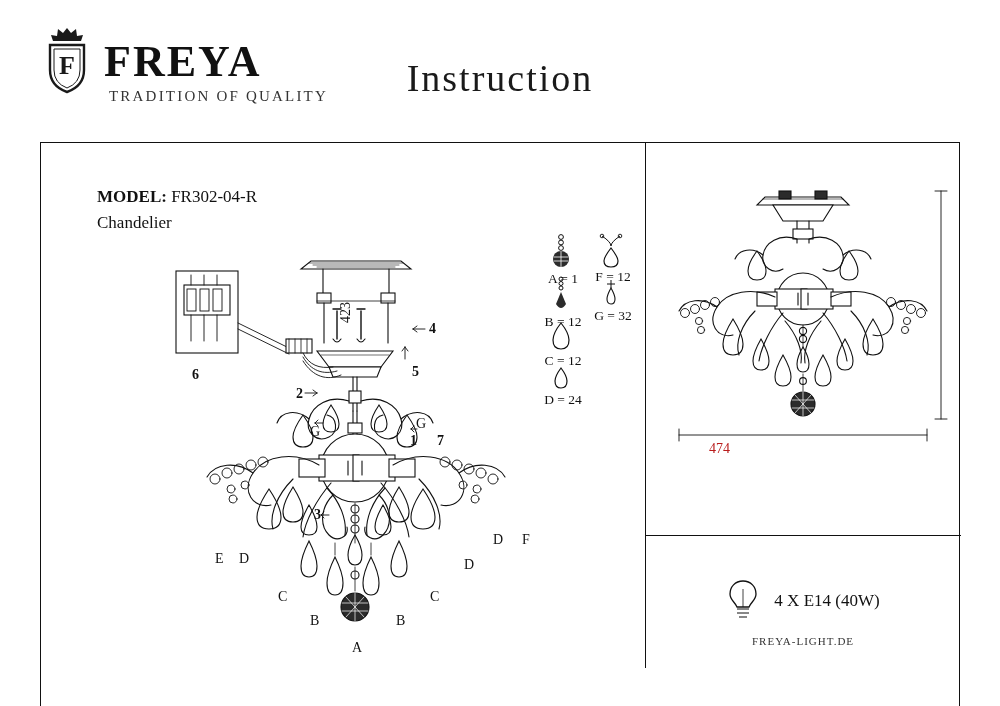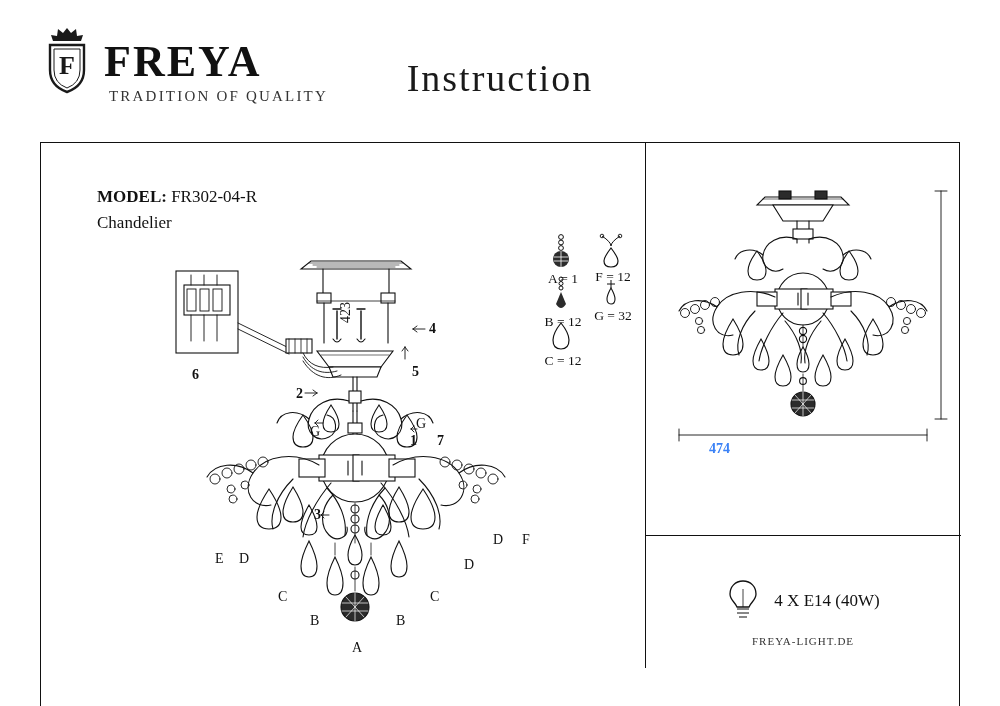--- a/index.html
+++ b/index.html
@@ -140,22 +140,21 @@
   .right-diagram {
     position: absolute;
     left: 604px; top: 0;
     width: 316px; height: 392px;
   }
   .dim-h {
     position: absolute;
     left: 668px; top: 298px;
     font-family: "Liberation Serif", serif;
     font-size: 14px;
-    color: #3b82f6;
-    font-weight: bold;
+    color: #b91c1c;
   }
   .dim-v {
     position: absolute;
     left: 297px; top: 180px;
     font-family: "Liberation Serif", serif;
     font-size: 14px;
     color: #111;
     transform: rotate(-90deg);
     transform-origin: left top;
     white-space: nowrap;
@@ -273,20 +272,28 @@
 
       <div class="legend-row">
         <div class="legend-icon">
           <svg width="22" height="34" viewBox="0 0 22 34">
             <path d="M11 4 Q19 14 19 21 Q19 30 11 30 Q3 30 3 21 Q3 14 11 4 Z" fill="none" stroke="#111" stroke-width="1.2"></path>
           </svg>
         </div>
         <div class="legend-label">C = 12</div>
       </div>
 
+      <div class="legend-row">
+        <div class="legend-icon">
+          <svg width="18" height="30" viewBox="0 0 18 30">
+            <path d="M9 6 Q15 14 15 19 Q15 26 9 26 Q3 26 3 19 Q3 14 9 6 Z" fill="none" stroke="#111" stroke-width="1.2"></path>
+          </svg>
+        </div>
+        <div class="legend-label">D = 24</div>
+      </div>
     </div>
 
     <div class="legend-col2">
 
 
       <div class="legend-row">
         <div class="legend-icon">
           <svg width="26" height="36" viewBox="0 0 26 36">
             <path d="M4 3 Q13 9 13 13" fill="none" stroke="#111" stroke-width="1"></path>
             <path d="M22 3 Q13 9 13 13" fill="none" stroke="#111" stroke-width="1"></path>

